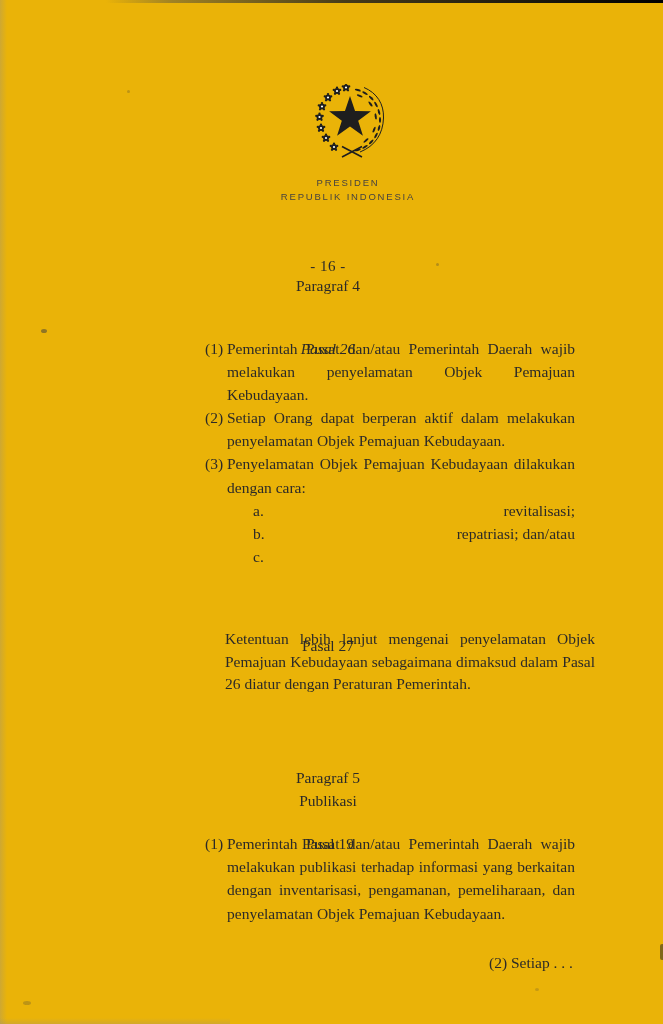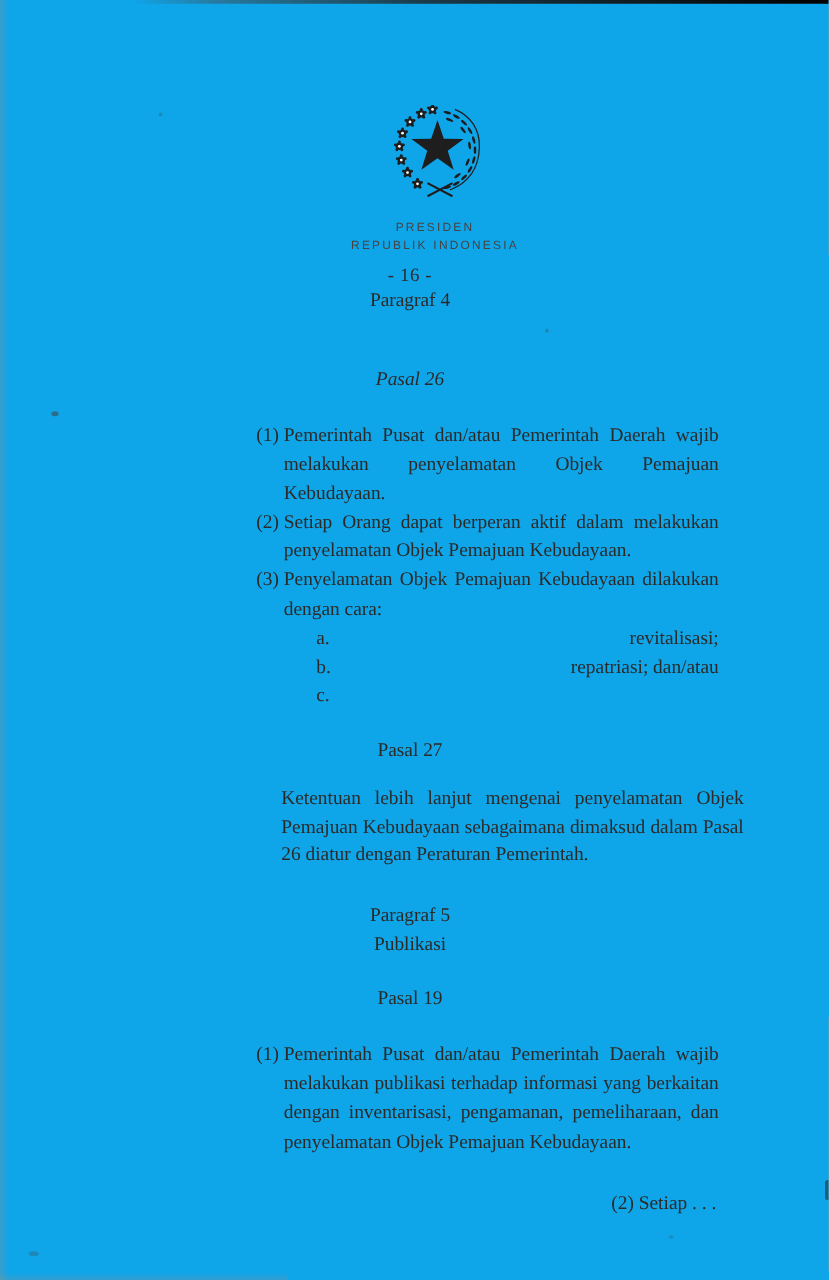--- a/index.html
+++ b/index.html
@@ -1,20 +1,20 @@
 <!DOCTYPE html>
 <html><head>
 <meta charset="utf-8">
 <style>
   html, body { margin: 0; padding: 0; background: #9a9a98; }
   .page {
     position: relative;
     width: 663px;
     height: 1024px;
-    background: #0ea5e9;
+    background: #eab308;
     overflow: hidden;
     font-family: "Liberation Serif", "DejaVu Serif", serif;
     color: #2c2a28;
   }
   
   .top-edge {
     position: absolute; top: 0; left: 0; right: 0; height: 3px;
     background: linear-gradient(to right,
       rgba(0,0,0,0) 0%, rgba(0,0,0,0) 16%,
       rgba(70,70,70,0.45) 26%, rgba(30,30,30,0.8) 52%,
@@ -48,21 +48,21 @@
     text-align: center;
     font-family: "Liberation Sans", sans-serif;
     font-size: 9.5px; letter-spacing: 1.8px; line-height: 13.5px;
     color: #474340; font-weight: 400;
     white-space: nowrap;
   }
 
   
   .center-line {
     position: absolute; left: 0; width: 656px;
-    text-align: center; font-size: 15.5px; line-height: 23px;
+    text-align: center; font-size: 15.5px; line-height: 23px; margin-top: 45px;
   }
   .page-number { top: 210px; font-size: 15px; letter-spacing: 0.5px; }
   .h-paragraf4 { top: 229px; }
   .h-pasal26  { top: 292px; font-style: italic; }
   .h-pasal27  { top: 589px; }
   .h-paragraf5 { top: 721px; }
   .h-pasal28  { top: 787px; }
 
   
   .col {

